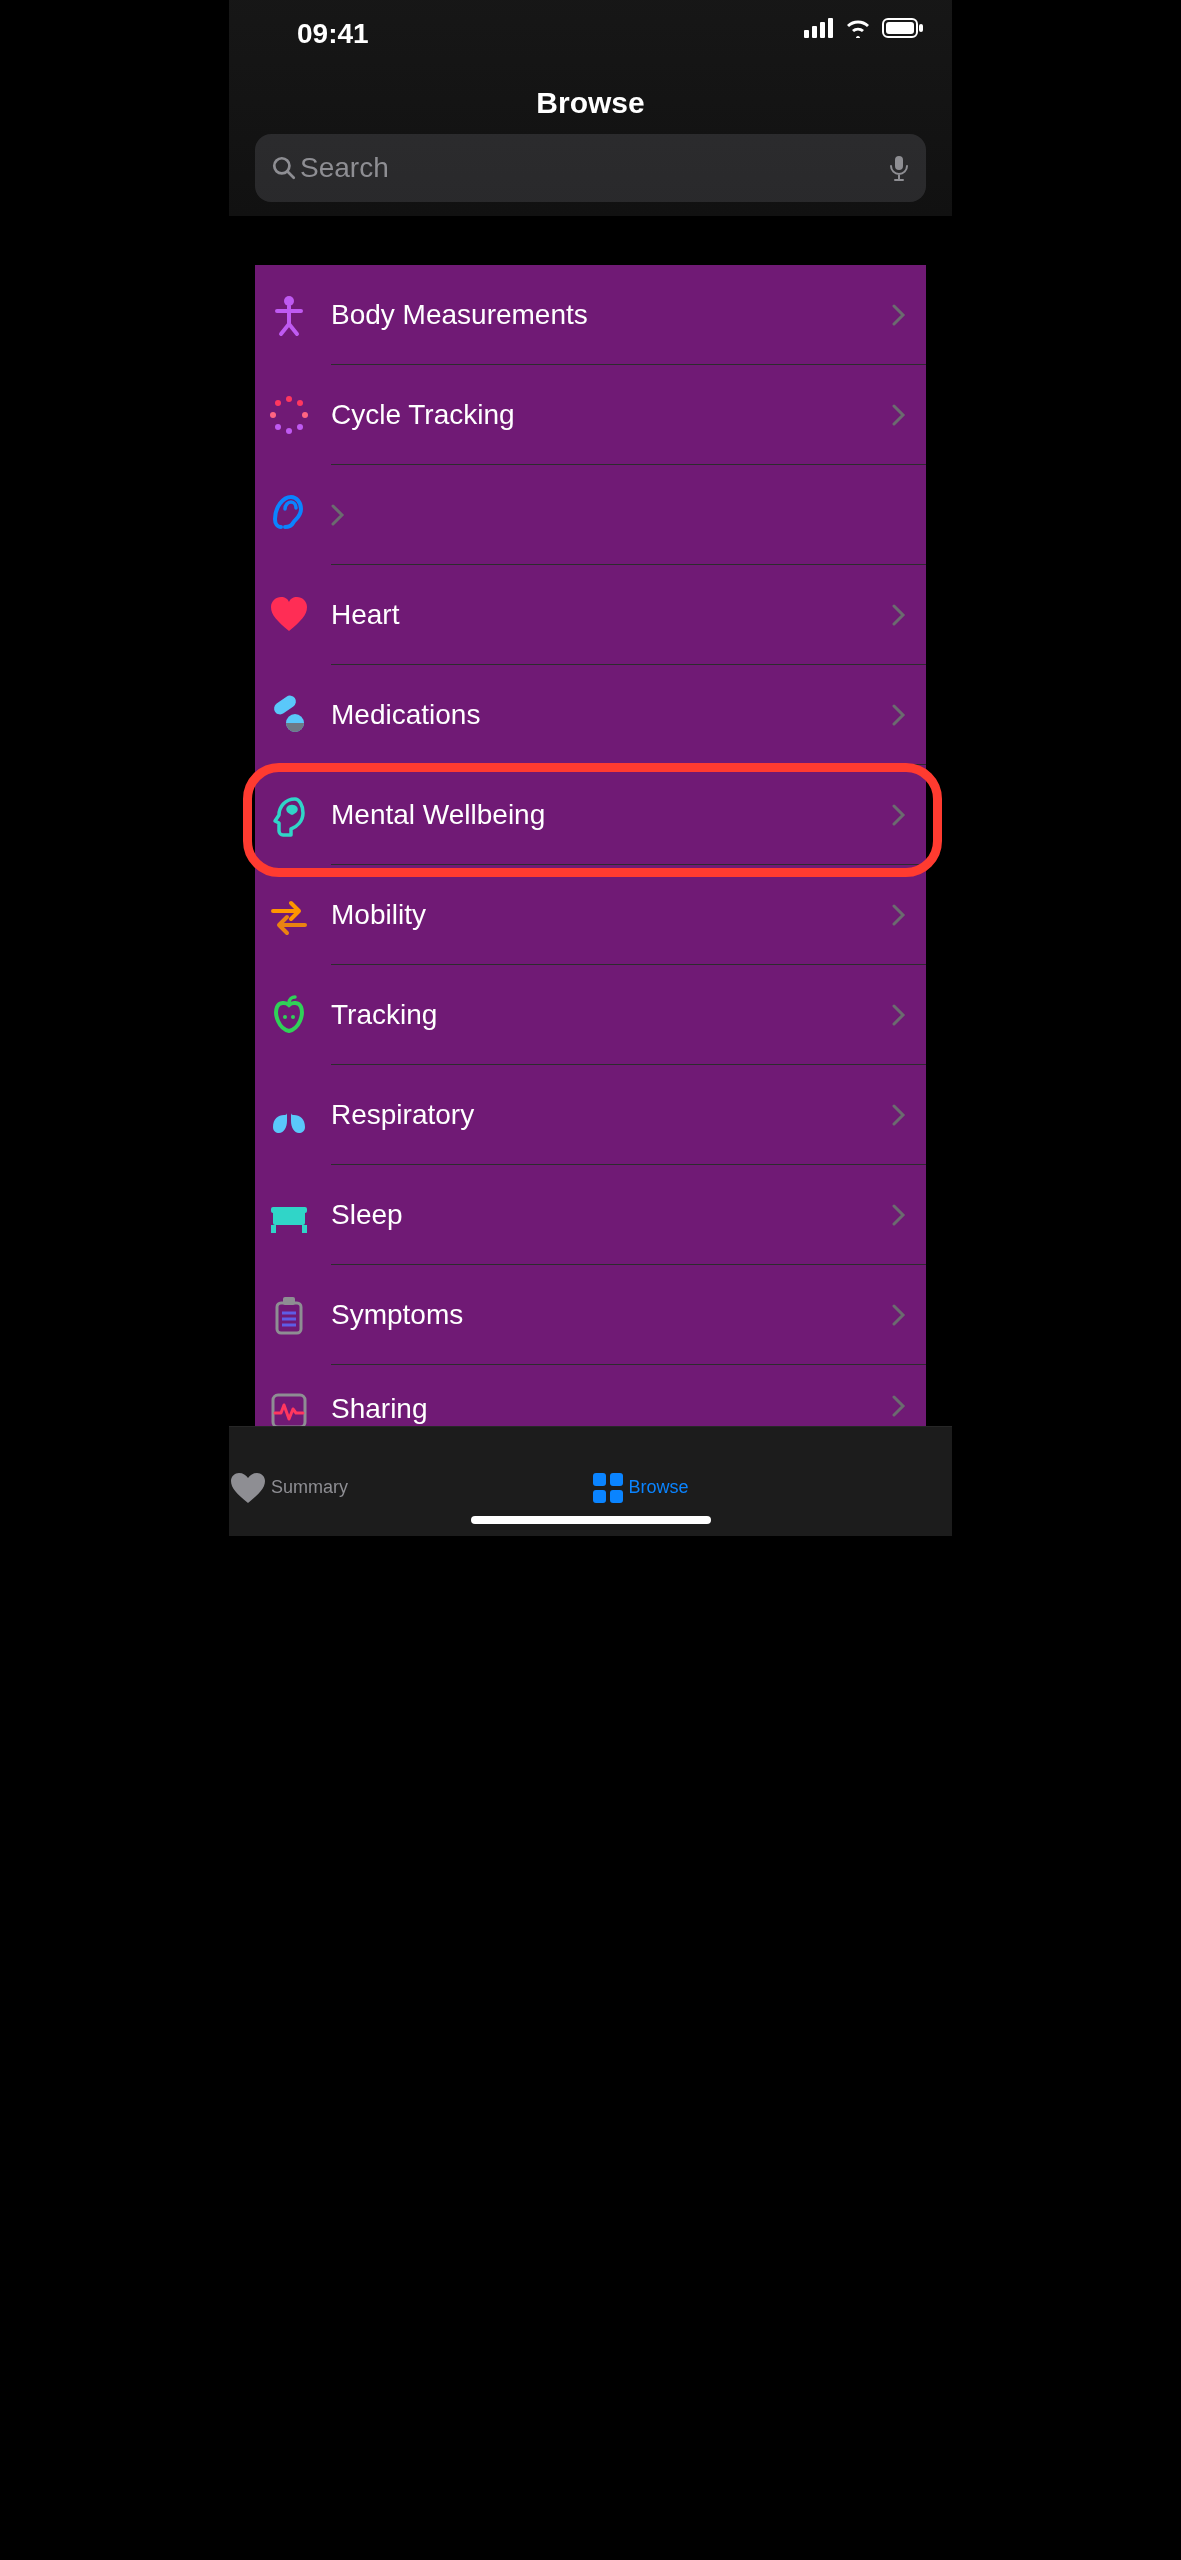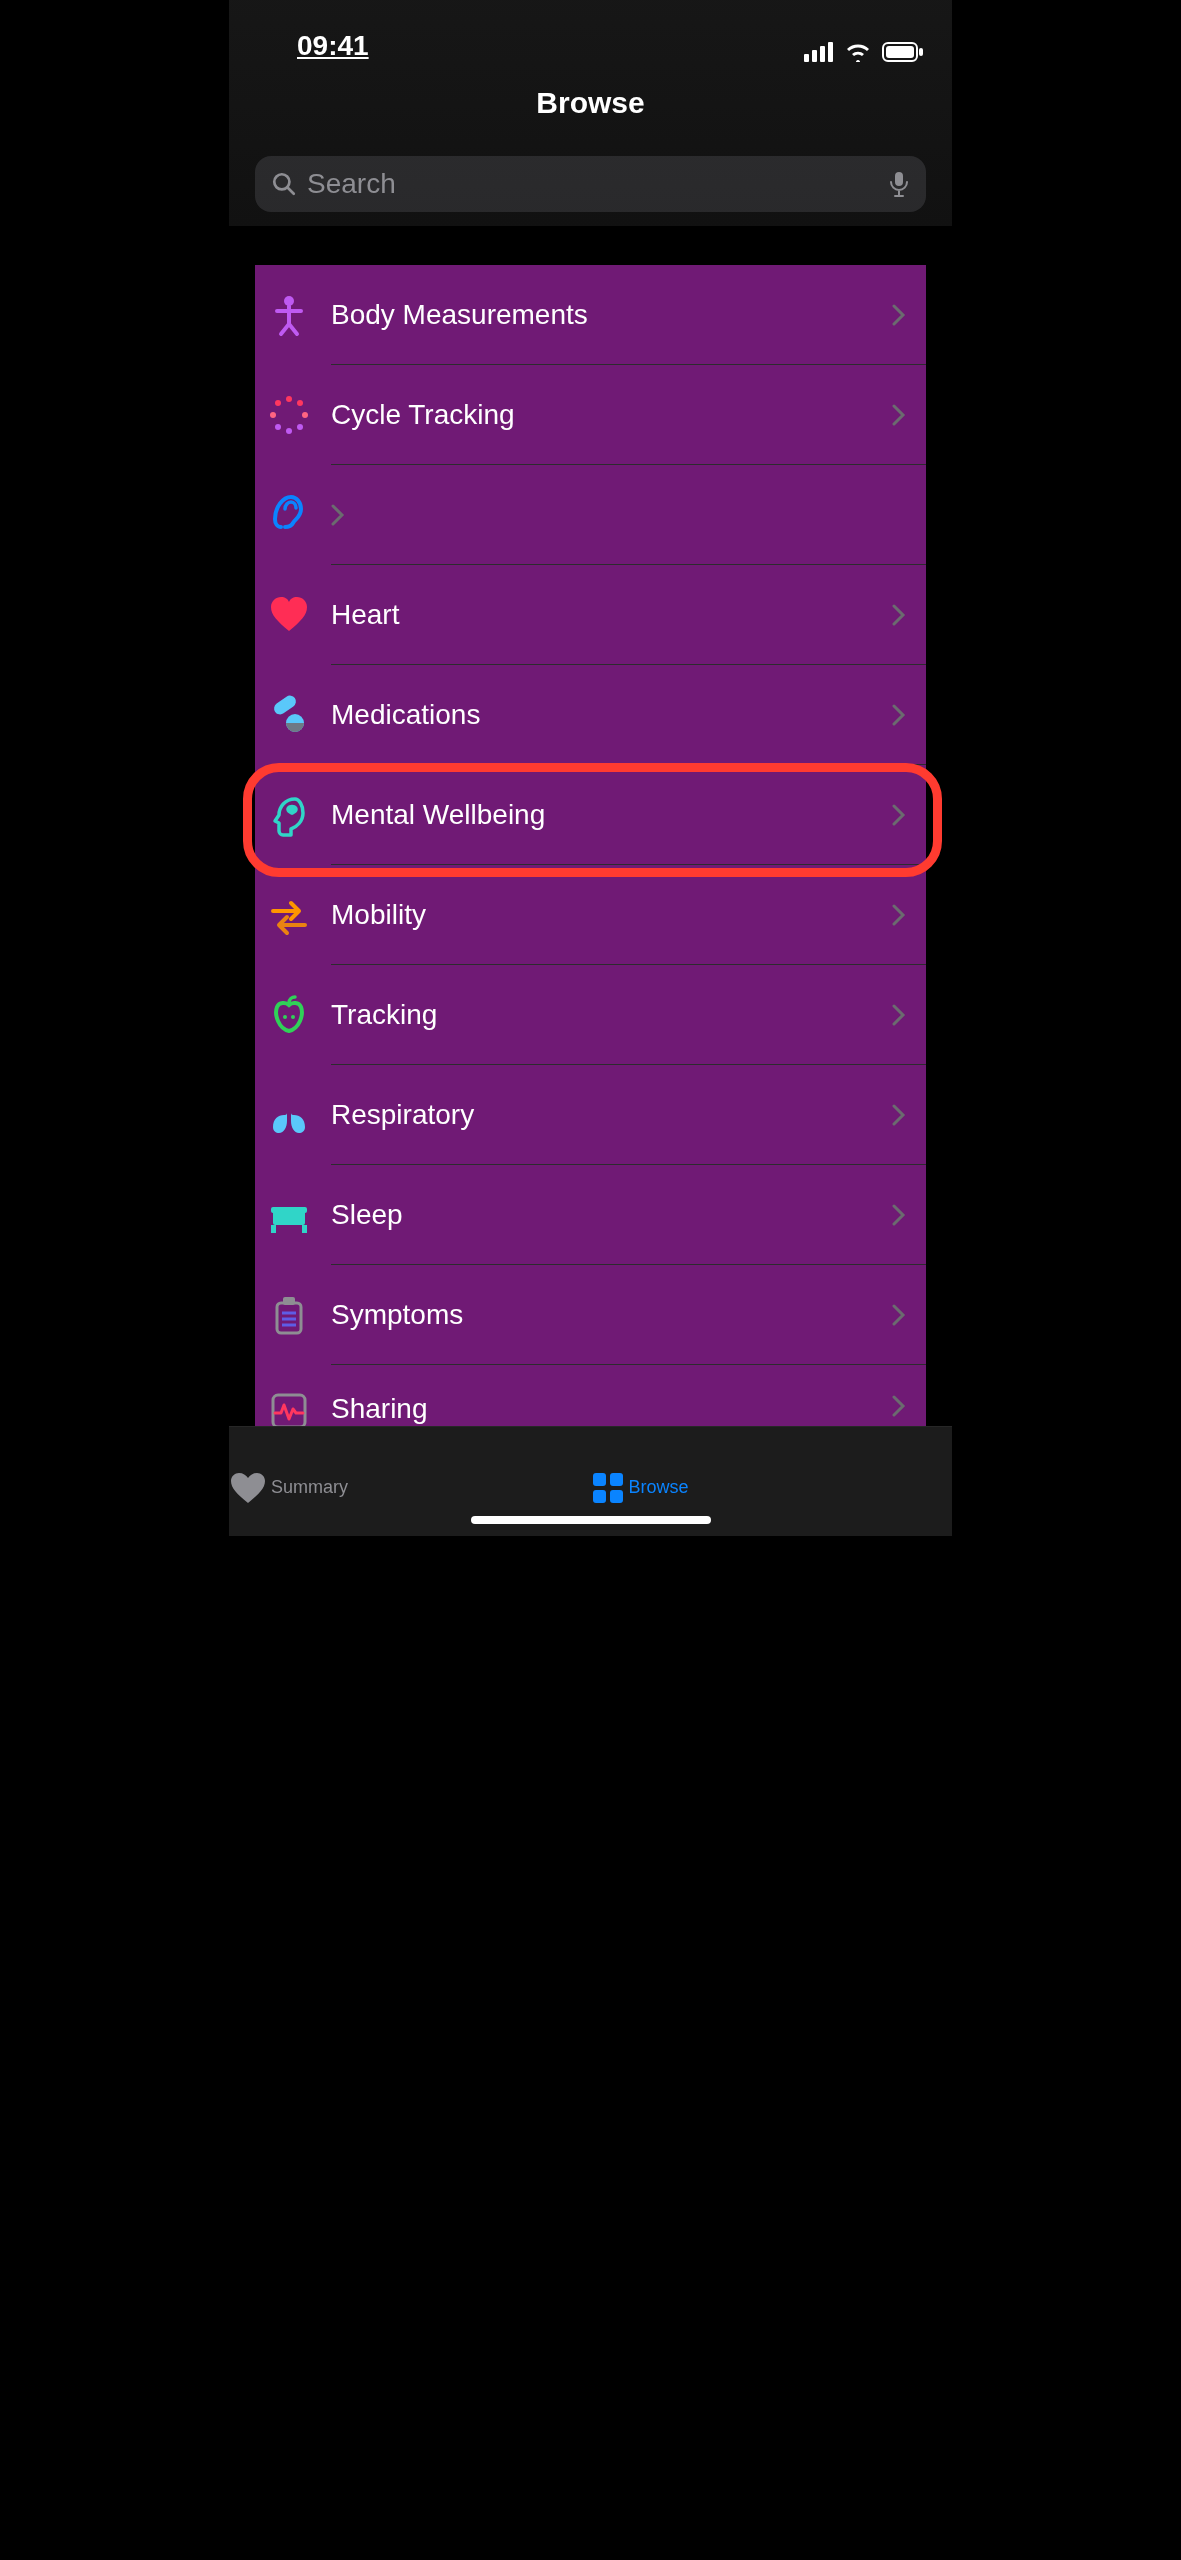--- a/index.html
+++ b/index.html
@@ -16,25 +16,24 @@
   width: 723px;
   height: 1536px;
   background: #000;
   position: relative;
   overflow: hidden;
   margin-top: 0;
 }
 .status-bar {
   display: flex;
   justify-content: space-between;
-  align-items: flex-end;
+  align-items: flex-start;
   padding: 18px 28px 6px 28px;
   height: 68px;
   color: #fff;
-  text-decoration: underline;
 }
 .status-time {
   font-size: 28px;
   font-weight: 600;
   margin-left: 40px;
 }
 .status-icons {
   display: flex;
   gap: 10px;
   align-items: center;
@@ -48,26 +47,25 @@
   font-weight: 600;
   text-align: center;
   padding: 18px 0 14px 0;
 }
 .search-wrap {
   padding: 0 26px 14px 26px;
 }
 .search-bar {
   background: rgba(120,120,128,0.24);
   border-radius: 16px;
-  height: 56px;
+  height: 68px;
   display: flex;
   align-items: center;
   padding: 0 16px;
-  gap: 10px;
-  margin-top: 22px;
+  gap: 3px;
 }
 .search-icon { color: #8e8e93; flex-shrink: 0; }
 .search-placeholder {
   flex: 1;
   color: #8e8e93;
   font-size: 28px;
 }
 .mic-icon { color: #8e8e93; flex-shrink: 0; }
 .list-area {
   background: #701a75;

